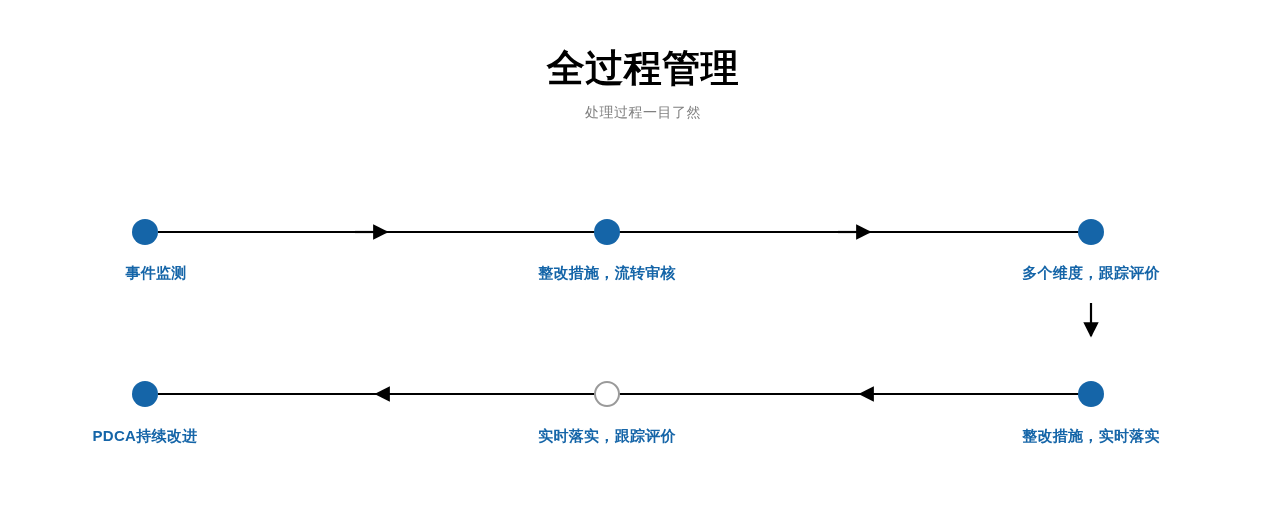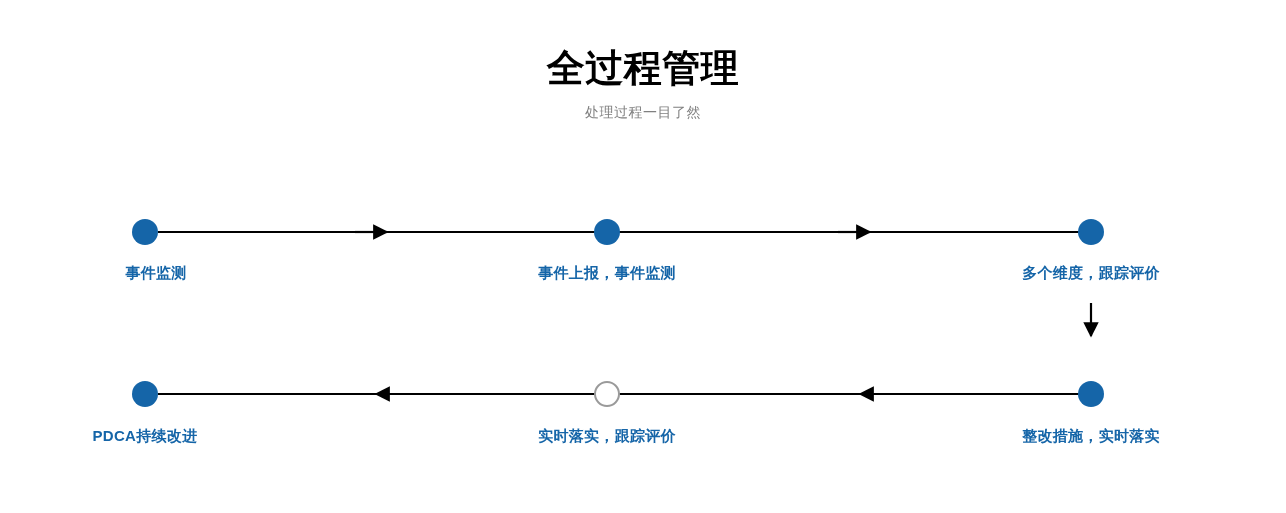--- a/index.html
+++ b/index.html
@@ -126,21 +126,21 @@
 
       <line x1="410" y1="394" x2="376" y2="394" stroke="#000000" stroke-width="2.2" marker-end="url(#arrow-left)"></line>
 
       <line x1="894" y1="394" x2="860" y2="394" stroke="#000000" stroke-width="2.2" marker-end="url(#arrow-left)"></line>
     </svg>
 
     <div class="node filled" style="left:132px; top:219px;"></div>
     <div class="node-label" style="left:145px; top:264px;margin-left:11px;">事件监测</div>
 
     <div class="node filled" style="left:594px; top:219px;"></div>
-    <div class="node-label" style="left:607px; top:264px;">事件上报，事件监测</div>
+    <div class="node-label" style="left:607px; top:264px;">整改措施，流转审核</div>
 
     <div class="node filled" style="left:1078px; top:219px;"></div>
     <div class="node-label" style="left:1091px; top:264px;">多个维度，跟踪评价</div>
 
     <div class="node filled" style="left:132px; top:381px;"></div>
     <div class="node-label" style="left:145px; top:427px;text-align:center;">PDCA持续改进</div>
 
     <div class="node hollow" style="left:594px; top:381px;"></div>
     <div class="node-label" style="left:607px; top:427px;">实时落实，跟踪评价</div>
 

